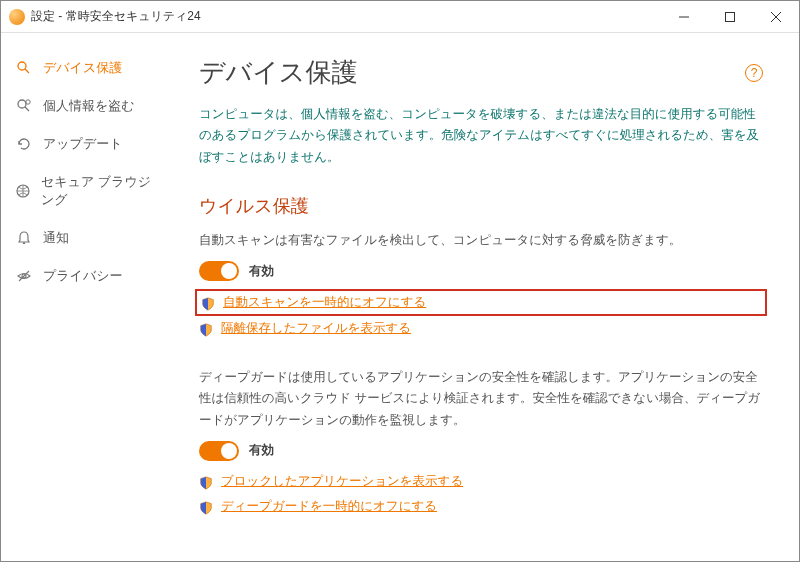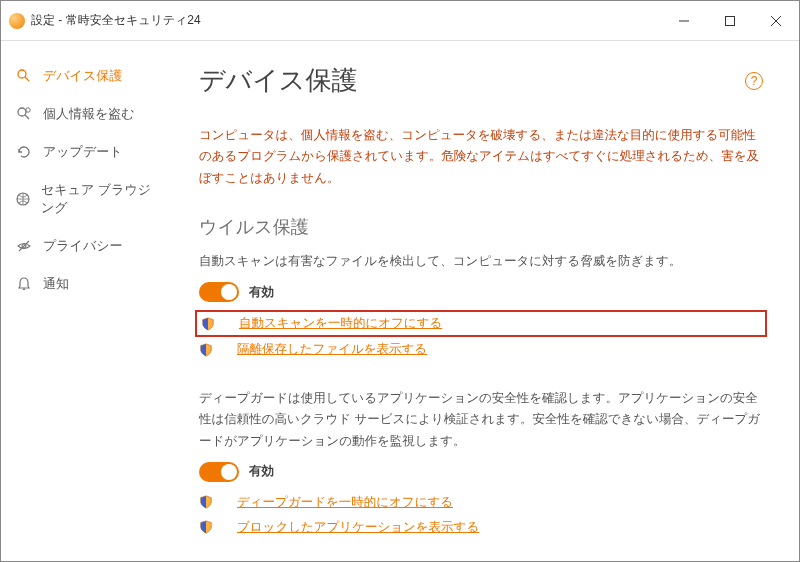--- a/index.html
+++ b/index.html
@@ -1,38 +1,38 @@
 <!DOCTYPE html>
 <html><head>
 <meta charset="utf-8">
 <style>
   * { box-sizing: border-box; margin: 0; padding: 0; }
   body { font-family: "Meiryo UI", "Yu Gothic UI", sans-serif; font-size: 13px; color: #333; background: #fff; width: 800px; height: 562px; overflow: hidden; border: 1px solid #888; }
-  .titlebar { height: 40px; display: flex; align-items: center; padding: 0 0 0 8px; border-bottom: 1px solid #e0e0e0; }
+  .titlebar { height: 32px; display: flex; align-items: center; padding: 0 0 0 8px; border-bottom: 1px solid #e0e0e0; }
   .titlebar-icon { width: 16px; height: 16px; border-radius: 50%; background: radial-gradient(circle at 30% 30%, #ffd080, #f08000); margin-right: 6px; }
   .titlebar-text { font-size: 12px; color: #333; flex: 1; }
   .win-btns { display: flex; }
   .win-btn { width: 46px; height: 32px; display: flex; align-items: center; justify-content: center; color: #333; }
   .content { display: flex; height: calc(562px - 33px); }
   .sidebar { width: 170px; padding-top: 16px; }
   .sidebar-item { display: flex; align-items: center; padding: 10px 14px; color: #555; cursor: pointer; font-size: 13px; }
   .sidebar-item.active { color: #f07800; }
   .sidebar-item .icon { width: 18px; margin-right: 10px; display: flex; align-items: center; justify-content: center; }
   .main { flex: 1; padding: 22px 36px 12px 28px; overflow-y: auto; }
   .main-head{ display:flex; align-items:center; }
   .main-title { font-size: 26px; font-weight: 400; color: #444; margin-bottom: 14px; flex:1;}
   .help-icon{ width:18px;height:18px;border:1px solid #f07800;border-radius:50%;color:#f07800;display:flex;align-items:center;justify-content:center;font-size:12px;cursor:pointer; margin-bottom:14px;}
-  .desc { font-size: 12.5px; color: #c2410c; line-height: 1.7; margin-bottom: 26px; margin-top: 13px; }
-  .section-title { font-size: 18px; color: #737373; font-weight: 400; margin-bottom: 12px; }
+  .desc { font-size: 12.5px; color: #0f766e; line-height: 1.7; margin-bottom: 26px; }
+  .section-title { font-size: 18px; color: #c2410c; font-weight: 400; margin-bottom: 12px; }
   .section-desc { font-size: 12.5px; color: #555; line-height: 1.7; margin-bottom: 10px; }
   .toggle-row { display: flex; align-items: center; margin-bottom: 12px; }
   .toggle { width: 40px; height: 20px; background: #f07800; border-radius: 10px; position: relative; margin-right: 10px; cursor: pointer; }
   .toggle::after { content: ""; position: absolute; width: 16px; height: 16px; background: #fff; border-radius: 50%; top: 2px; right: 2px; }
   .toggle-label { font-size: 12.5px; color: #444; font-weight: bold; }
-  .link-row { display: flex; align-items: center; margin-bottom: 8px; gap: 16px; }
+  .link-row { display: flex; align-items: flex-end; margin-bottom: 8px; }
   .link-row.highlighted { outline: 2px solid #d03020; outline-offset: 2px; padding:1px 2px;}
   .shield { width: 14px; height: 14px; margin-right: 8px; }
   .link { color: #f07800; text-decoration: underline; font-size: 12.5px; cursor: pointer; }
   .section-block { margin-bottom: 30px; }
   
   .main::-webkit-scrollbar { width: 12px; }
   .main::-webkit-scrollbar-thumb { background: #ccc; border-radius: 6px; }
 </style>
 </head>
 <body>
@@ -99,35 +99,35 @@
             <circle cx="8" cy="8" r="6" fill="none" stroke="#777" stroke-width="1.2"></circle>
             <path d="M2 8 H14 M8 2 V14 M4 4 Q8 8 12 4 M4 12 Q8 8 12 12" fill="none" stroke="#777" stroke-width="0.8"></path>
           </svg>
       </span>
       <span>セキュア ブラウジング</span>
     </div>
 
     <div class="sidebar-item">
       <span class="icon">
         <svg width="16" height="16" viewBox="0 0 16 16">
+            <path d="M8 2 C5 2 4 4 4 7 L4 10 L3 12 L13 12 L12 10 L12 7 C12 4 11 2 8 2 Z M7 13 A1.5 1.5 0 0 0 9 13" fill="none" stroke="#777" stroke-width="1.2"></path>
+          </svg>
+      </span>
+      <span>通知</span>
+    </div>
+
+    <div class="sidebar-item">
+      <span class="icon">
+        <svg width="16" height="16" viewBox="0 0 16 16">
             <path d="M2 8 Q8 3 14 8 Q8 13 2 8 Z" fill="none" stroke="#777" stroke-width="1.1"></path>
             <circle cx="8" cy="8" r="2" fill="none" stroke="#777" stroke-width="1.1"></circle>
             <path d="M3 13 L13 3" stroke="#777" stroke-width="1.1"></path>
           </svg>
       </span>
       <span>プライバシー</span>
-    </div>
-
-    <div class="sidebar-item">
-      <span class="icon">
-        <svg width="16" height="16" viewBox="0 0 16 16">
-            <path d="M8 2 C5 2 4 4 4 7 L4 10 L3 12 L13 12 L12 10 L12 7 C12 4 11 2 8 2 Z M7 13 A1.5 1.5 0 0 0 9 13" fill="none" stroke="#777" stroke-width="1.2"></path>
-          </svg>
-      </span>
-      <span>通知</span>
     </div>
 
 
   </div>
 
   <div class="main">
     <div class="main-head">
       <div class="main-title">デバイス保護</div>
       <div class="help-icon">?</div>
     </div>
@@ -160,25 +160,25 @@
       <div class="section-desc">ディープガードは使用しているアプリケーションの安全性を確認します。アプリケーションの安全性は信頼性の高いクラウド サービスにより検証されます。安全性を確認できない場合、ディープガードがアプリケーションの動作を監視します。</div>
       <div class="toggle-row">
         <div class="toggle"></div>
         <div class="toggle-label">有効</div>
       </div>
       <div class="link-row">
         <svg class="shield" viewBox="0 0 16 16">
             <path d="M8 1 L14 3 V8 C14 12 8 15 8 15 C8 15 2 12 2 8 V3 Z" fill="#ffb040" stroke="#c06000" stroke-width="0.7"></path>
             <path d="M8 1 L8 15 C8 15 2 12 2 8 V3 Z" fill="#4060d0"></path>
           </svg>
-        <span class="link">ディープガードを一時的にオフにする</span>
+        <span class="link">ブロックしたアプリケーションを表示する</span>
       </div>
       <div class="link-row">
         <svg class="shield" viewBox="0 0 16 16">
             <path d="M8 1 L14 3 V8 C14 12 8 15 8 15 C8 15 2 12 2 8 V3 Z" fill="#ffb040" stroke="#c06000" stroke-width="0.7"></path>
             <path d="M8 1 L8 15 C8 15 2 12 2 8 V3 Z" fill="#4060d0"></path>
           </svg>
-        <span class="link">ブロックしたアプリケーションを表示する</span>
+        <span class="link">ディープガードを一時的にオフにする</span>
       </div>
     </div>
 
   </div>
 </div>
 
 </body></html>

